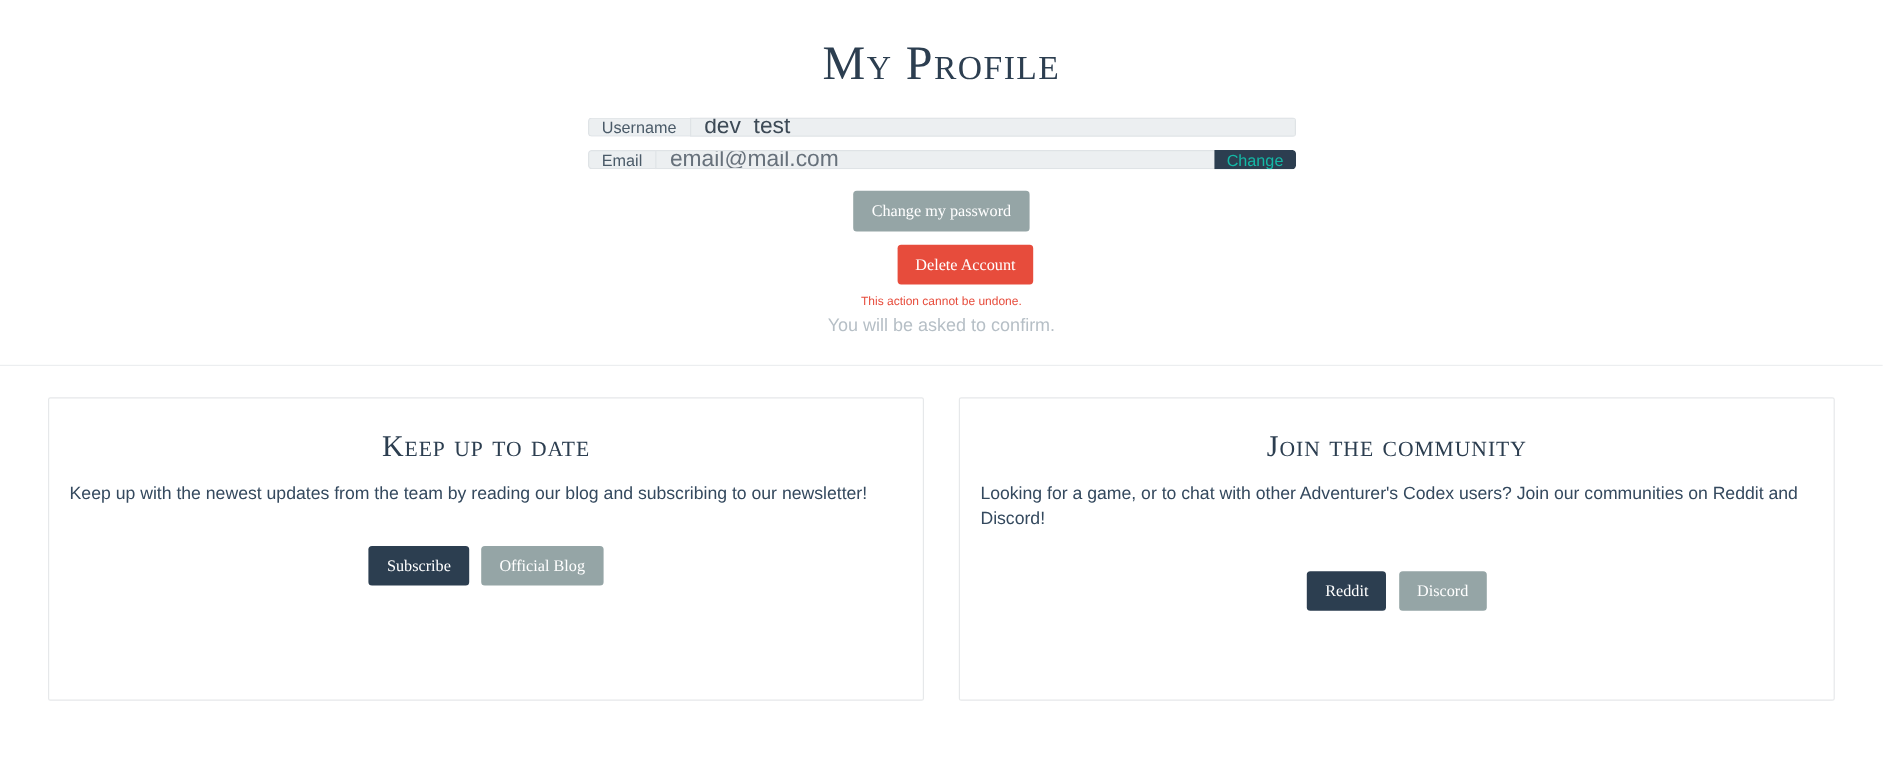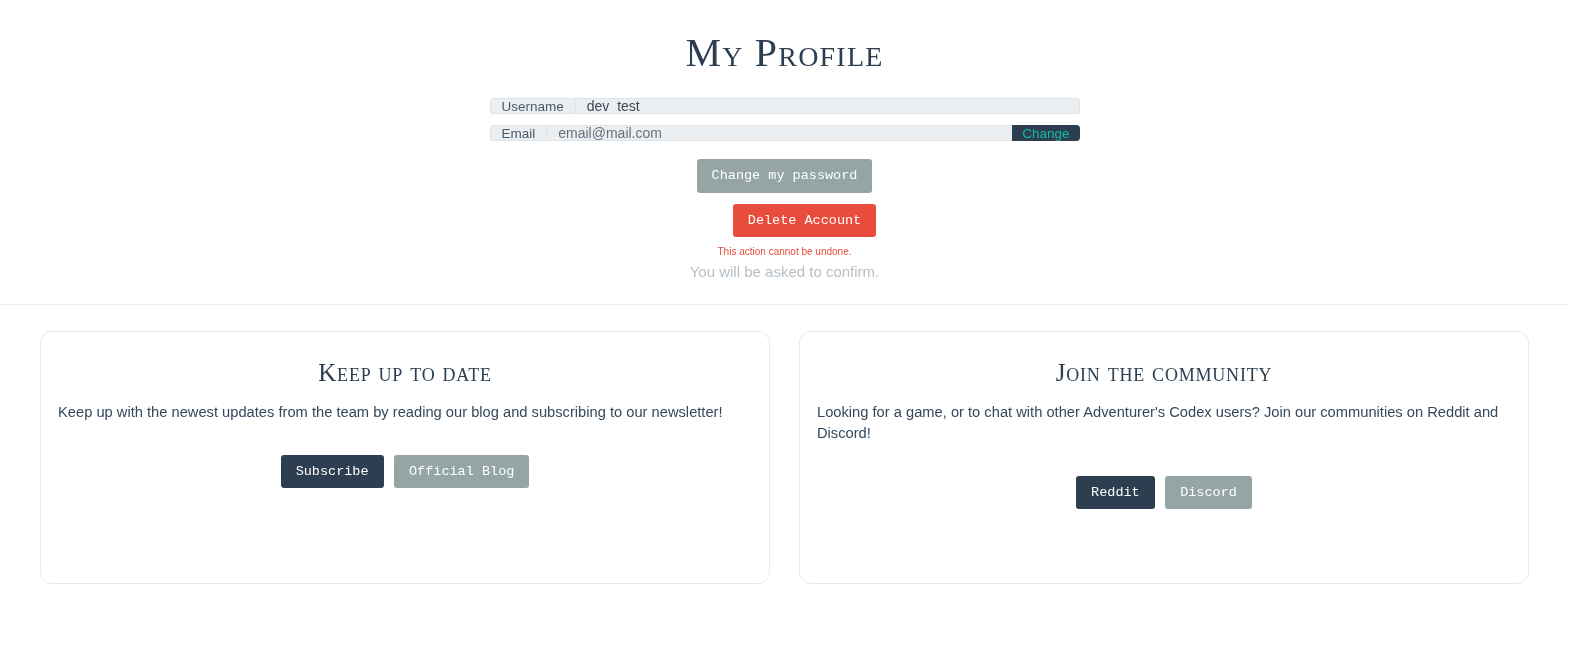--- a/index.html
+++ b/index.html
@@ -60,21 +60,21 @@
     border-top-left-radius: 3px;
     border-bottom-left-radius: 3px;
   }
 
   .input-field {
     flex: 1 1 auto;
     min-width: 0;
     padding: 0 11px;
     background: #eceff1;
     border: 1px solid #dfe3e6;
-    font-size: 14px;
+    font-size: 19px;
     color: #3d4a56;
     font-family: "Liberation Sans", sans-serif;
     outline: none;
     height: 100%;
   }
   .input-field.readonly { color: #3d4a56; }
   .input-field.muted { color: #67717b; }
 
   .input-group.has-btn .input-field {
     border-right: none;
@@ -93,21 +93,21 @@
     border-bottom-right-radius: 3px;
   }
 
   
   .actions { text-align: center; margin-top: 18px; }
 
   .btn {
     display: inline-block;
     border: none;
     border-radius: 3px;
-    font-family: Liberation Mono, monospace;
+    font-family: Liberation Serif, serif;
     font-size: 13.5px;
     line-height: 1;
     color: #ffffff;
     cursor: pointer;
     padding: 10px 15px;
   }
   .btn-secondary { background: #95a5a6; }
   .btn-danger    { background: #e74c3c; margin-left: 40px; }
   .btn-dark      { background: #2c3e50; }
 
@@ -137,21 +137,21 @@
   
   .cards {
     display: flex;
     gap: 29px;
     padding: 26px 40px 0 40px;
   }
 
   .card {
     flex: 1 1 0;
     border: 1px solid #e6e8ea;
-    border-radius: 12px;
+    border-radius: 2px;
     background: #ffffff;
     min-height: 253px;
     padding: 26px 17px 20px 17px;
     display: flex;
     flex-direction: column;
   }
 
   .card-title {
     margin: 0 0 14px 0;
     text-align: center;

